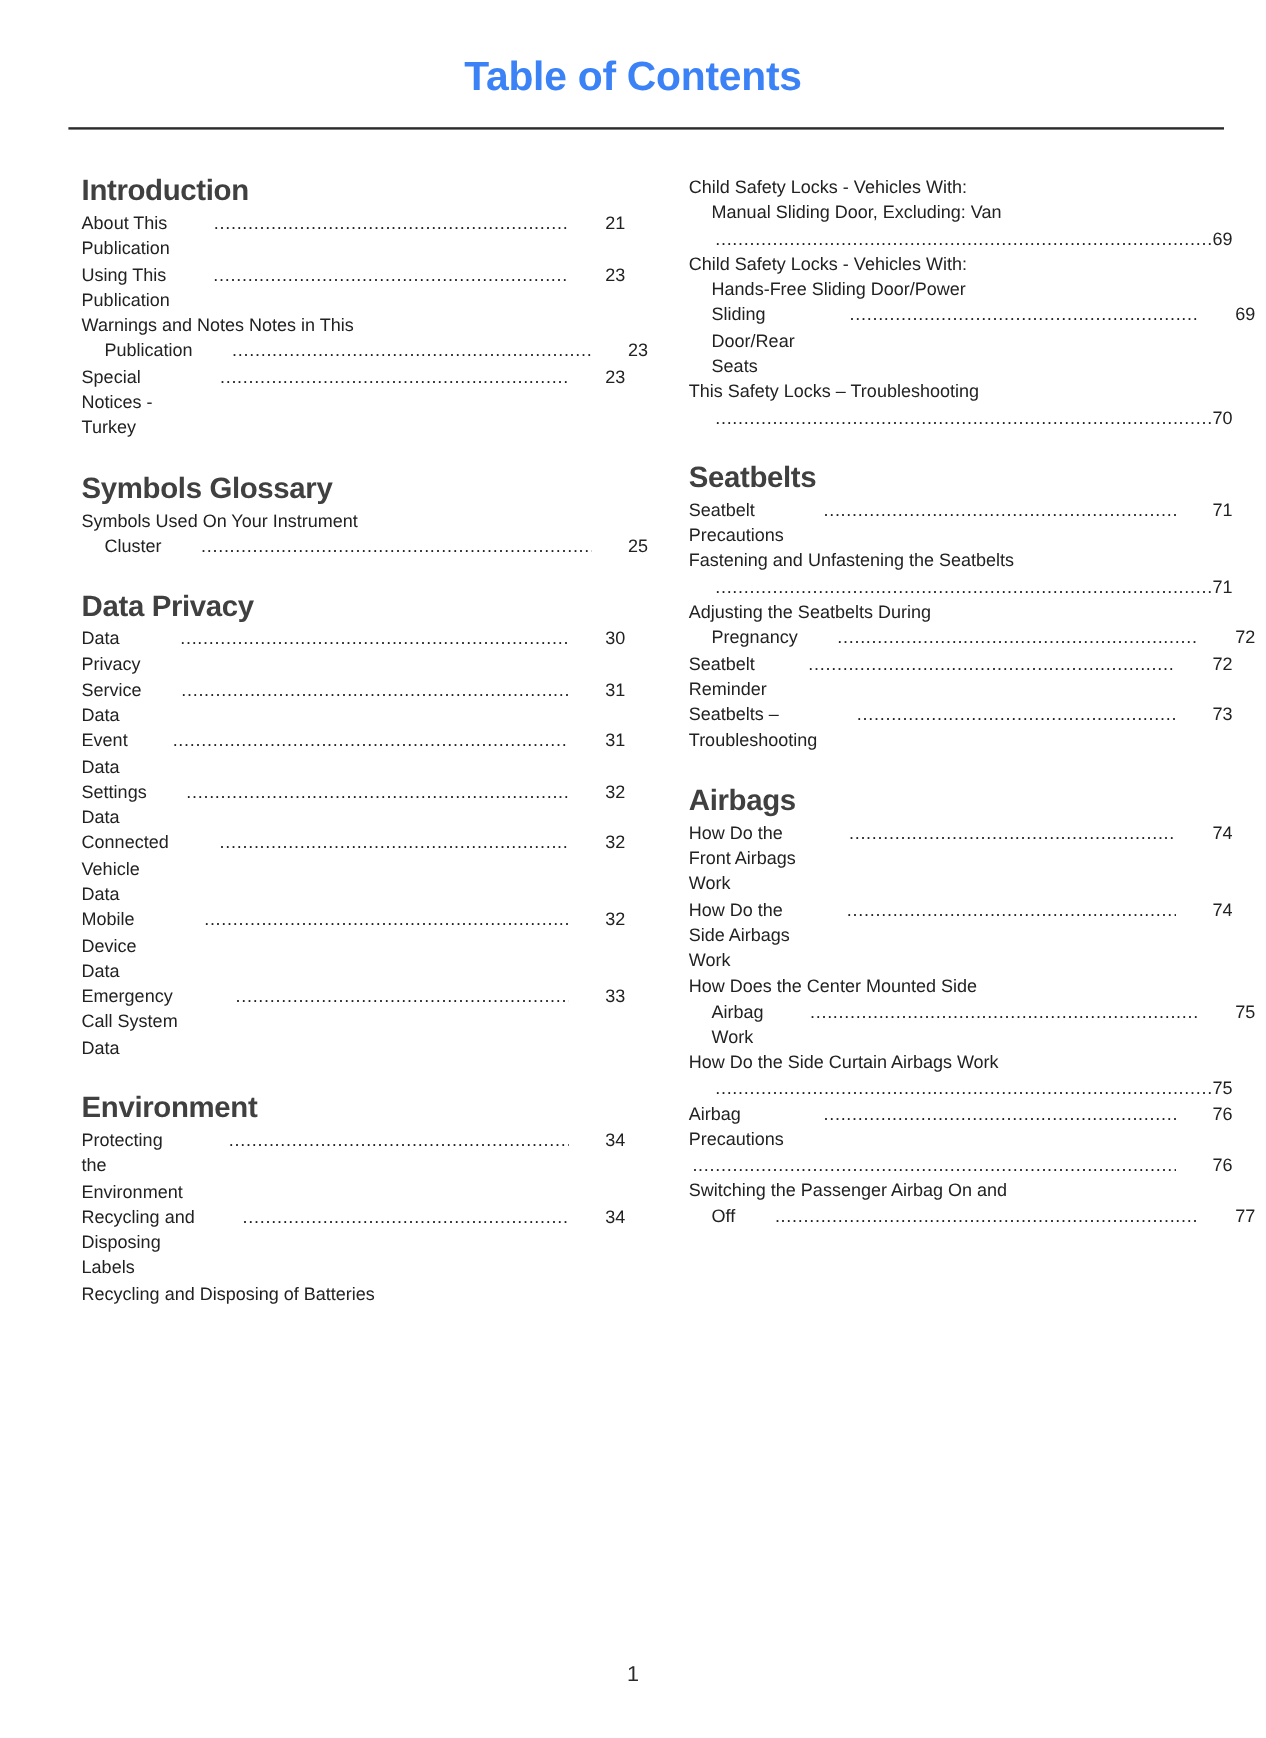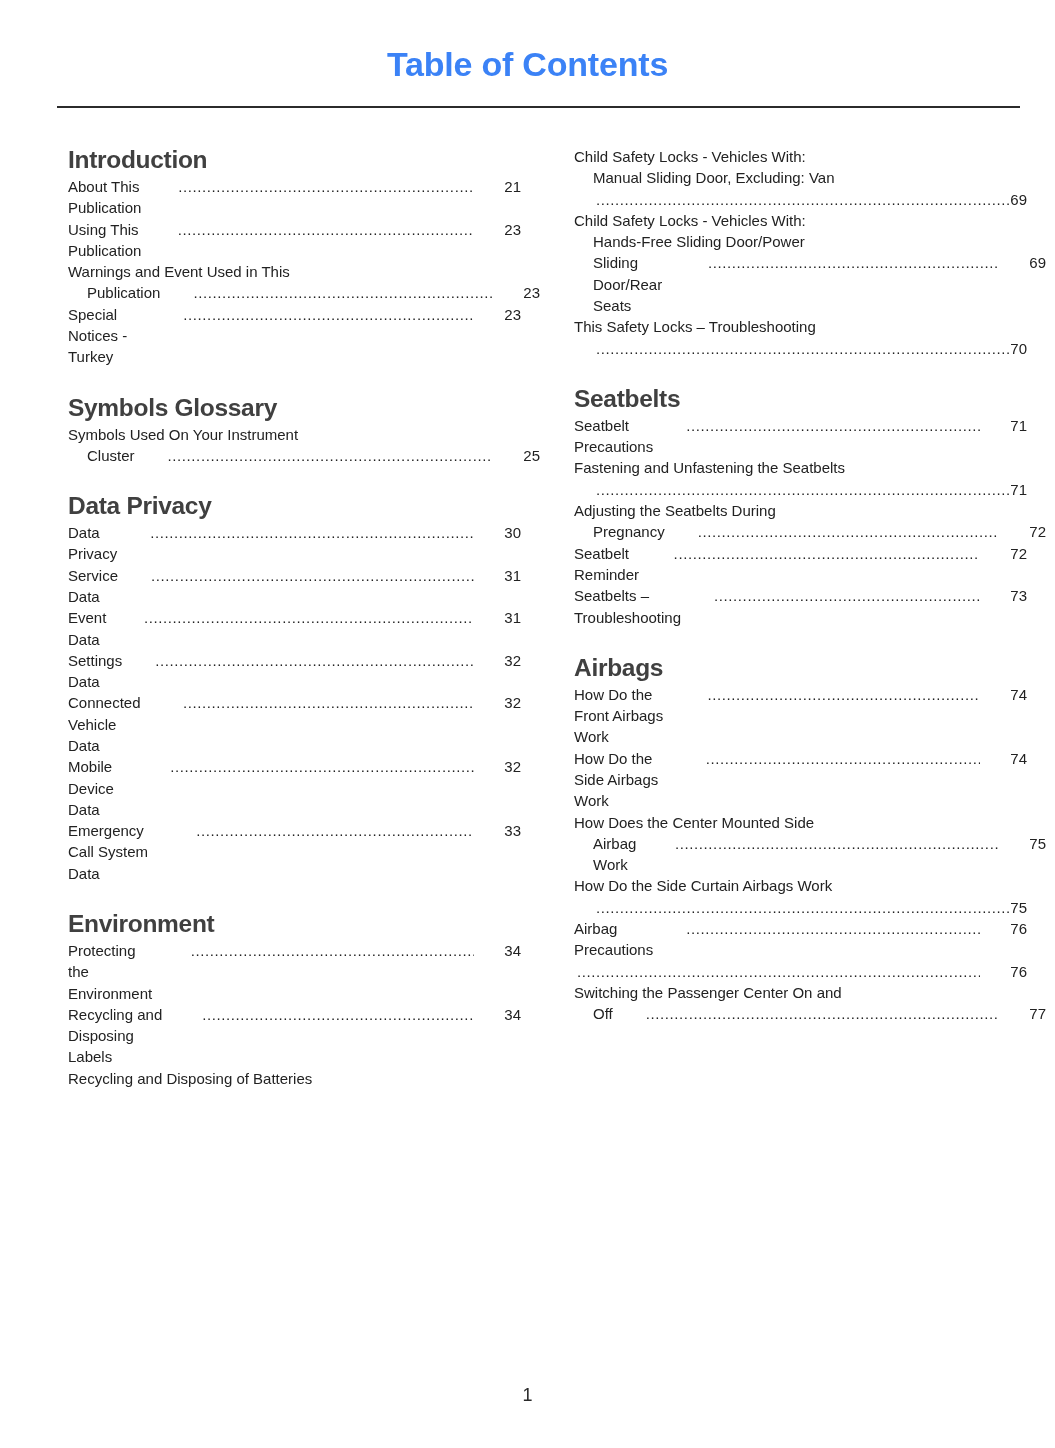--- a/index.html
+++ b/index.html
@@ -153,21 +153,21 @@
             </div>
           </div>
           <div class="toc-entry">
             <div class="entry-row">
               <span class="entry-text">Using This Publication</span>
               <span class="leader"></span>
               <span class="page-num">23</span>
             </div>
           </div>
           <div class="toc-entry">
-            <div class="text-only">Warnings and Event Used in This</div>
+            <div class="text-only">Warnings and Notes Notes in This</div>
             <div class="entry-row cont">
               <span class="entry-text">Publication</span>
               <span class="leader"></span>
               <span class="page-num">23</span>
             </div>
           </div>
           <div class="toc-entry">
             <div class="entry-row">
               <span class="entry-text">Special Notices - Turkey</span>
               <span class="leader"></span>
@@ -363,21 +363,21 @@
               <span class="page-num">76</span>
             </div>
           </div>
           <div class="toc-entry">
             <div class="entry-row">
               <span class="leader"></span>
               <span class="page-num">76</span>
             </div>
           </div>
           <div class="toc-entry">
-            <div class="text-only">Switching the Passenger Center On and</div>
+            <div class="text-only">Switching the Passenger Airbag On and</div>
             <div class="entry-row cont">
               <span class="entry-text">Off</span>
               <span class="leader"></span>
               <span class="page-num">77</span>
             </div>
           </div>
         </div>
       </div>
   </div>
 

